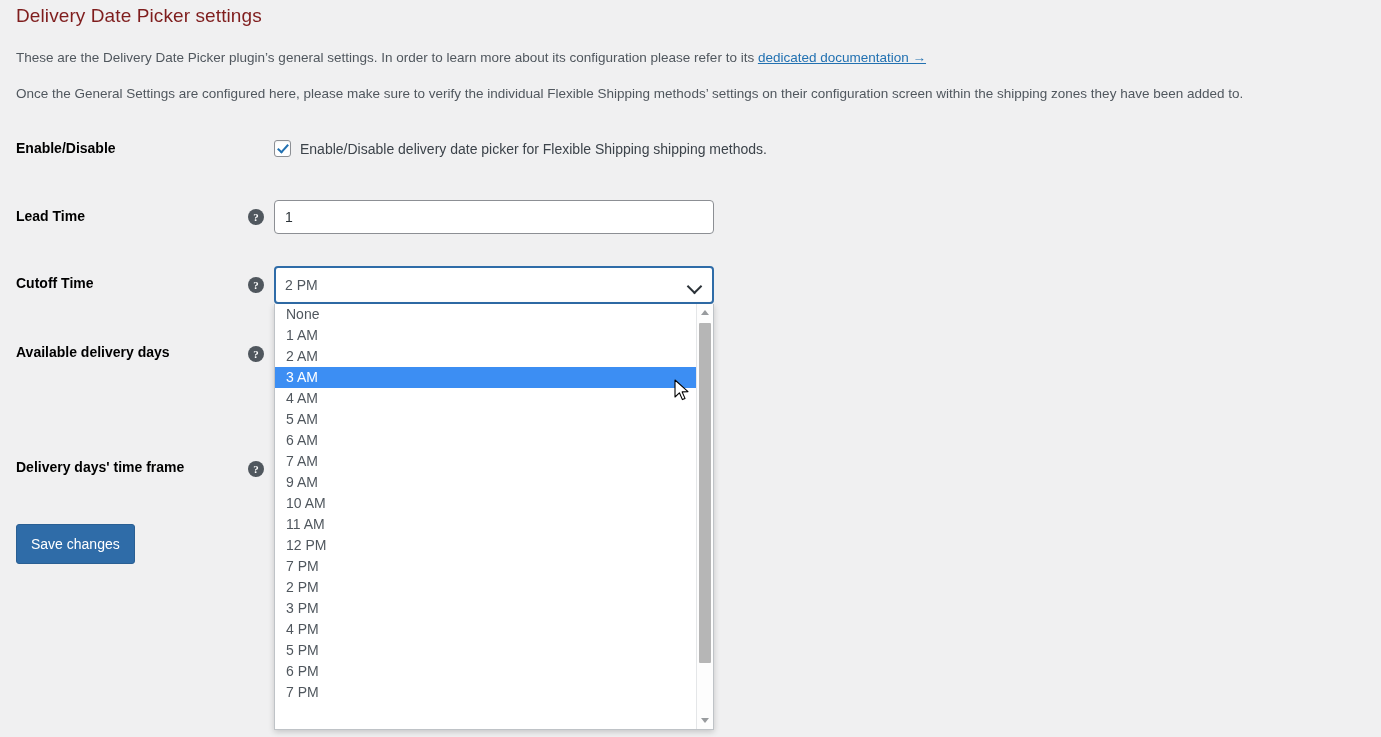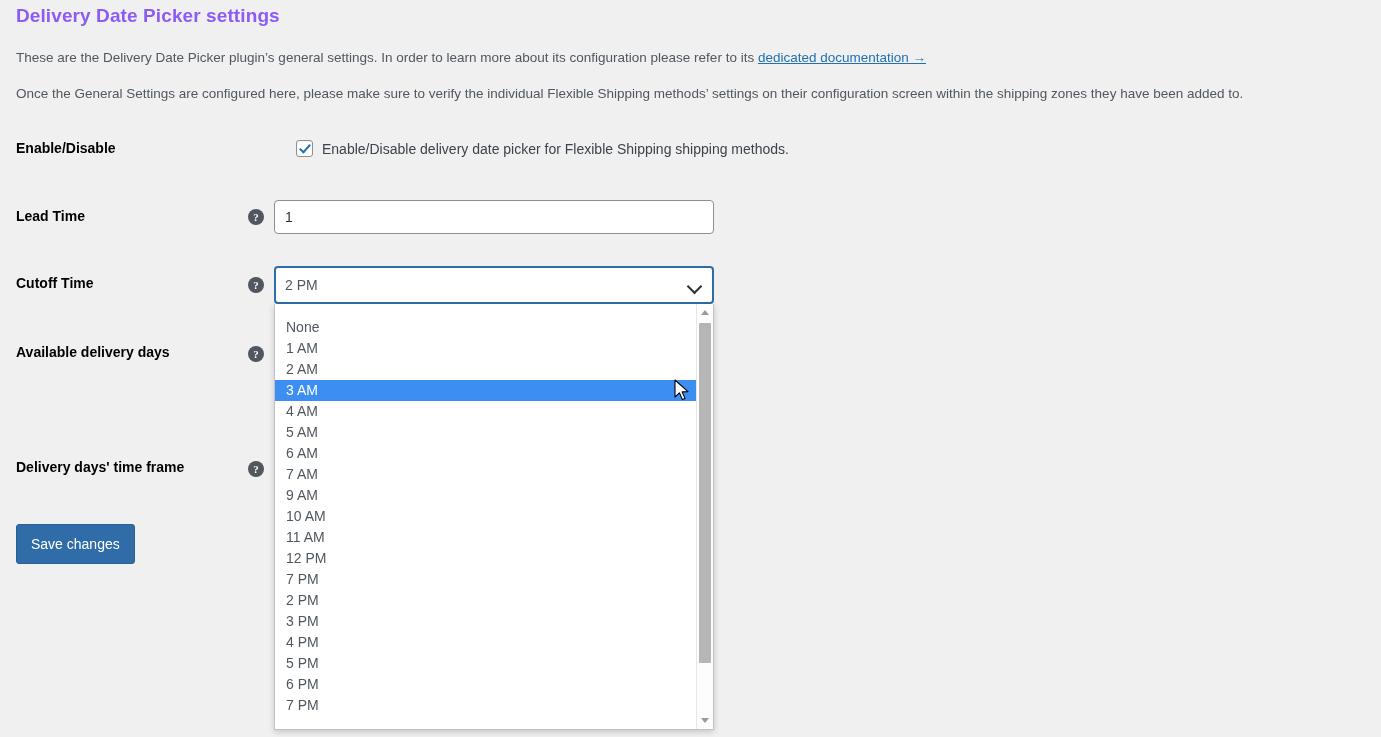--- a/index.html
+++ b/index.html
@@ -17,22 +17,22 @@
     overflow: hidden;
     position: relative;
   }
 
   
   .page-title {
     position: absolute;
     left: 16px;
     top: 5px;
     font-size: 19px;
-    font-weight: 700;
-    color: #8b5cf6;
+    font-weight: 400;
+    color: #7f1d1d;
     letter-spacing: .1px;
   }
   .desc {
     position: absolute;
     left: 16px;
     font-size: 13.5px;
     color: #50575e;
     line-height: 1.5;
     white-space: nowrap;
   }
@@ -75,21 +75,20 @@
   }
 
   
   .row-enable { top: 140px; }
   .checkbox-wrap {
     position: absolute;
     left: 274px;
     top: 0px;
     display: flex;
     align-items: center;
-    margin-left: 22px;
   }
   .cb {
     width: 17px;
     height: 17px;
     border: 1px solid #8c8f94;
     border-radius: 3px;
     background: #fff;
     position: relative;
     cursor: pointer;
     flex: none;
@@ -190,21 +189,21 @@
     background: #fff;
     border: 1px solid #bfc3c7;
     border-top: none;
     box-shadow: 0 2px 6px rgba(0,0,0,.18);
     z-index: 40;
     display: flex;
     overflow: hidden;
   }
   .dd-list {
     flex: 1;
-    padding-top: 13px;
+    padding-top: 0;
     overflow: hidden;
   }
   .dd-item {
     height: 21px;
     line-height: 21px;
     padding-left: 11px;
     font-size: 14px;
     color: #50575e;
     white-space: nowrap;
     cursor: pointer;

